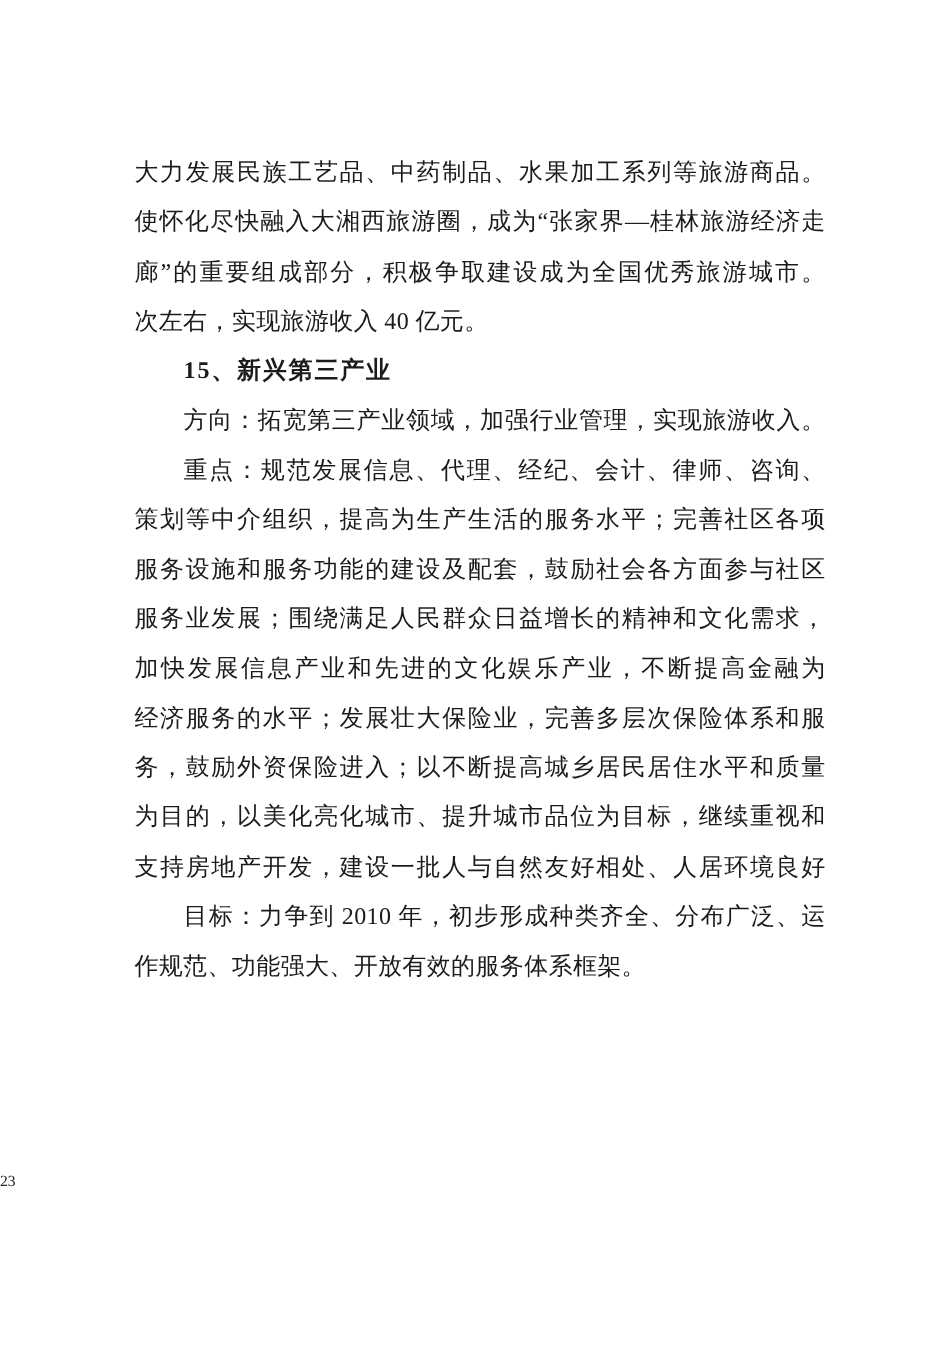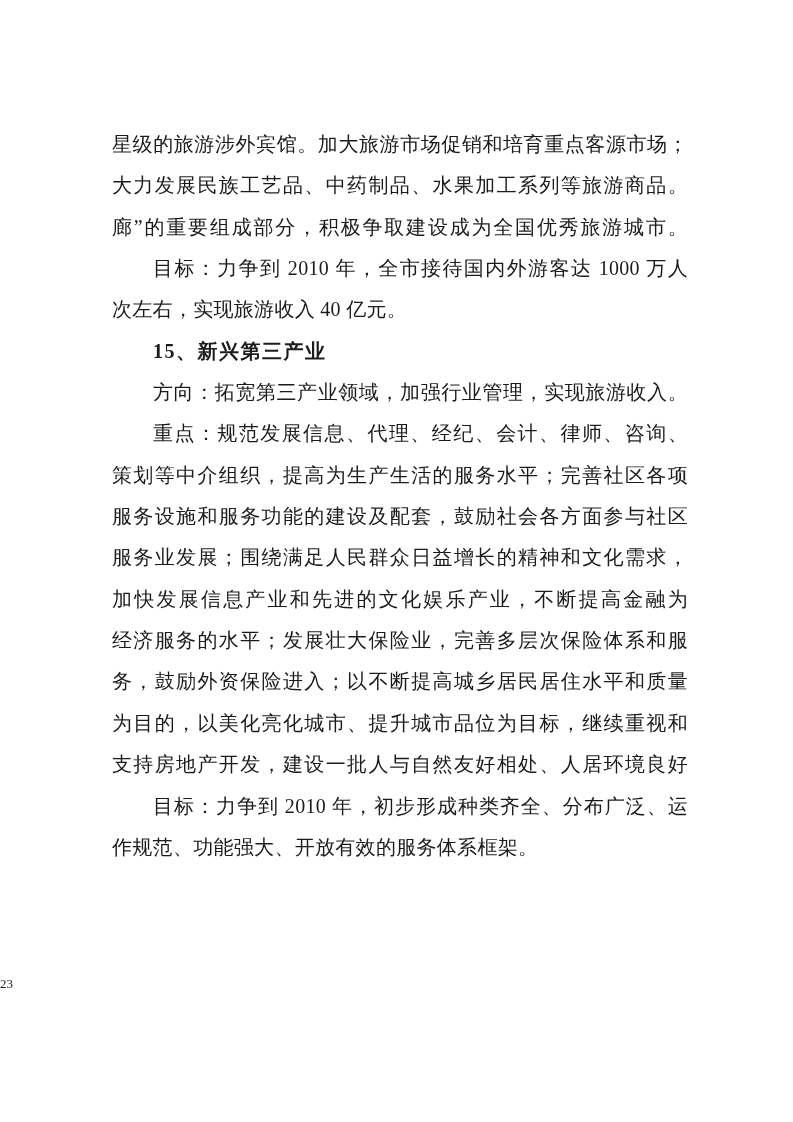--- a/index.html
+++ b/index.html
@@ -51,24 +51,23 @@
     font-size: 13px;
     line-height: 16px;
     color: #222222;
   }
 </style>
 </head>
 <body>
 
 <div class="page">
   <div class="text-block">
-      <div class="line fill">星级的旅游涉外宾馆。加大旅游市场促销和培育重点客源市场；</div>
       <div class="line fill">大力发展民族工艺品、中药制品、水果加工系列等旅游商品。</div>
+      <div class="line fill">使怀化尽快融入大湘西旅游圈，成为“张家界—桂林旅游经济走</div>
       <div class="line fill">廊”的重要组成部分，积极争取建设成为全国优秀旅游城市。</div>
-      <div class="line indent fill">目标：力争到 2010 年，全市接待国内外游客达 1000 万人</div>
       <div class="line">次左右，实现旅游收入 40 亿元。</div>
       <div class="line indent bold">15、新兴第三产业</div>
       <div class="line indent fill">方向：拓宽第三产业领域，加强行业管理，实现旅游收入。</div>
       <div class="line indent fill">重点：规范发展信息、代理、经纪、会计、律师、咨询、</div>
       <div class="line fill">策划等中介组织，提高为生产生活的服务水平；完善社区各项</div>
       <div class="line fill">服务设施和服务功能的建设及配套，鼓励社会各方面参与社区</div>
       <div class="line fill">服务业发展；围绕满足人民群众日益增长的精神和文化需求，</div>
       <div class="line fill">加快发展信息产业和先进的文化娱乐产业，不断提高金融为</div>
       <div class="line fill">经济服务的水平；发展壮大保险业，完善多层次保险体系和服</div>
       <div class="line fill">务，鼓励外资保险进入；以不断提高城乡居民居住水平和质量</div>

